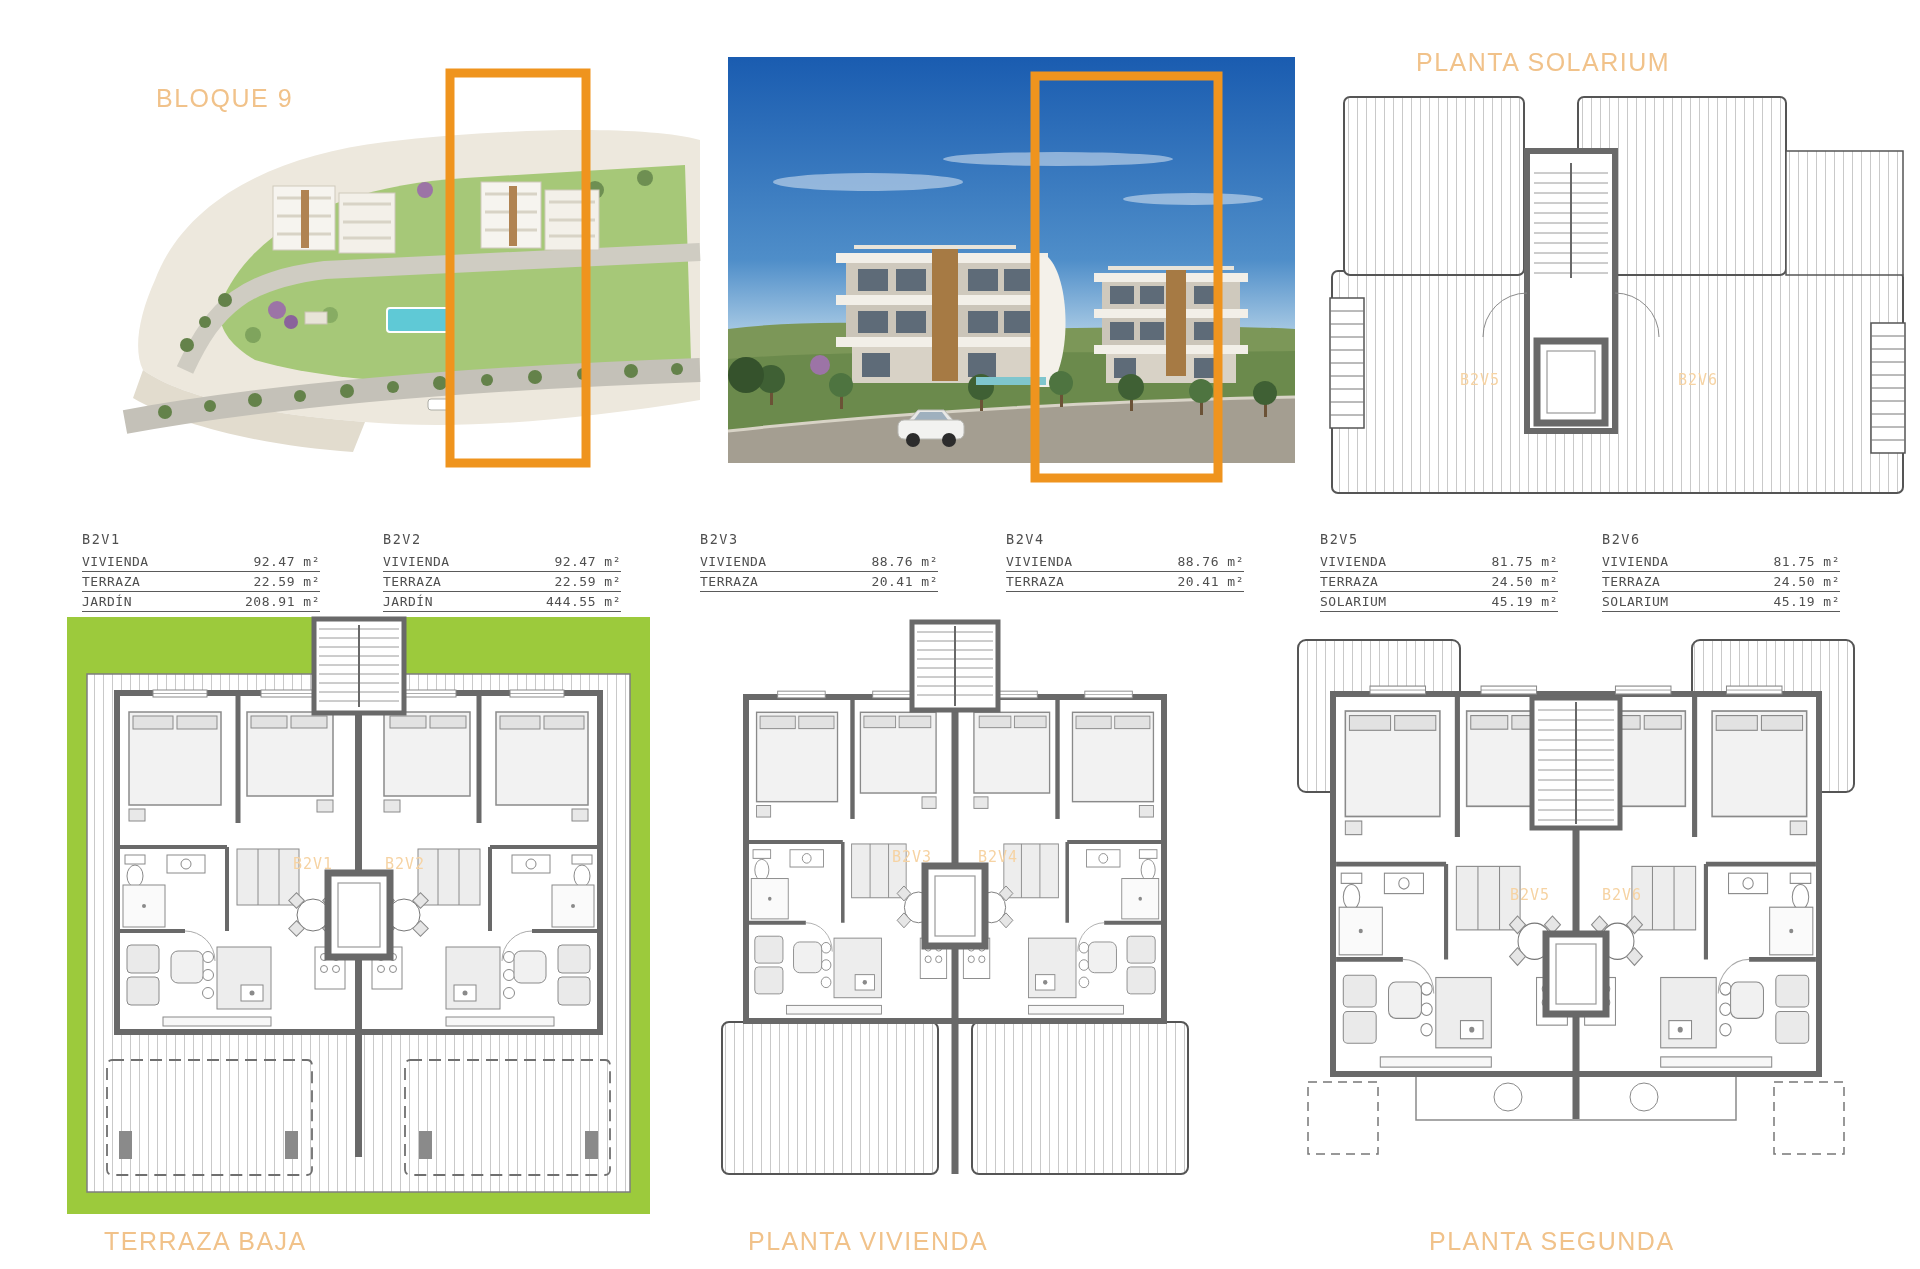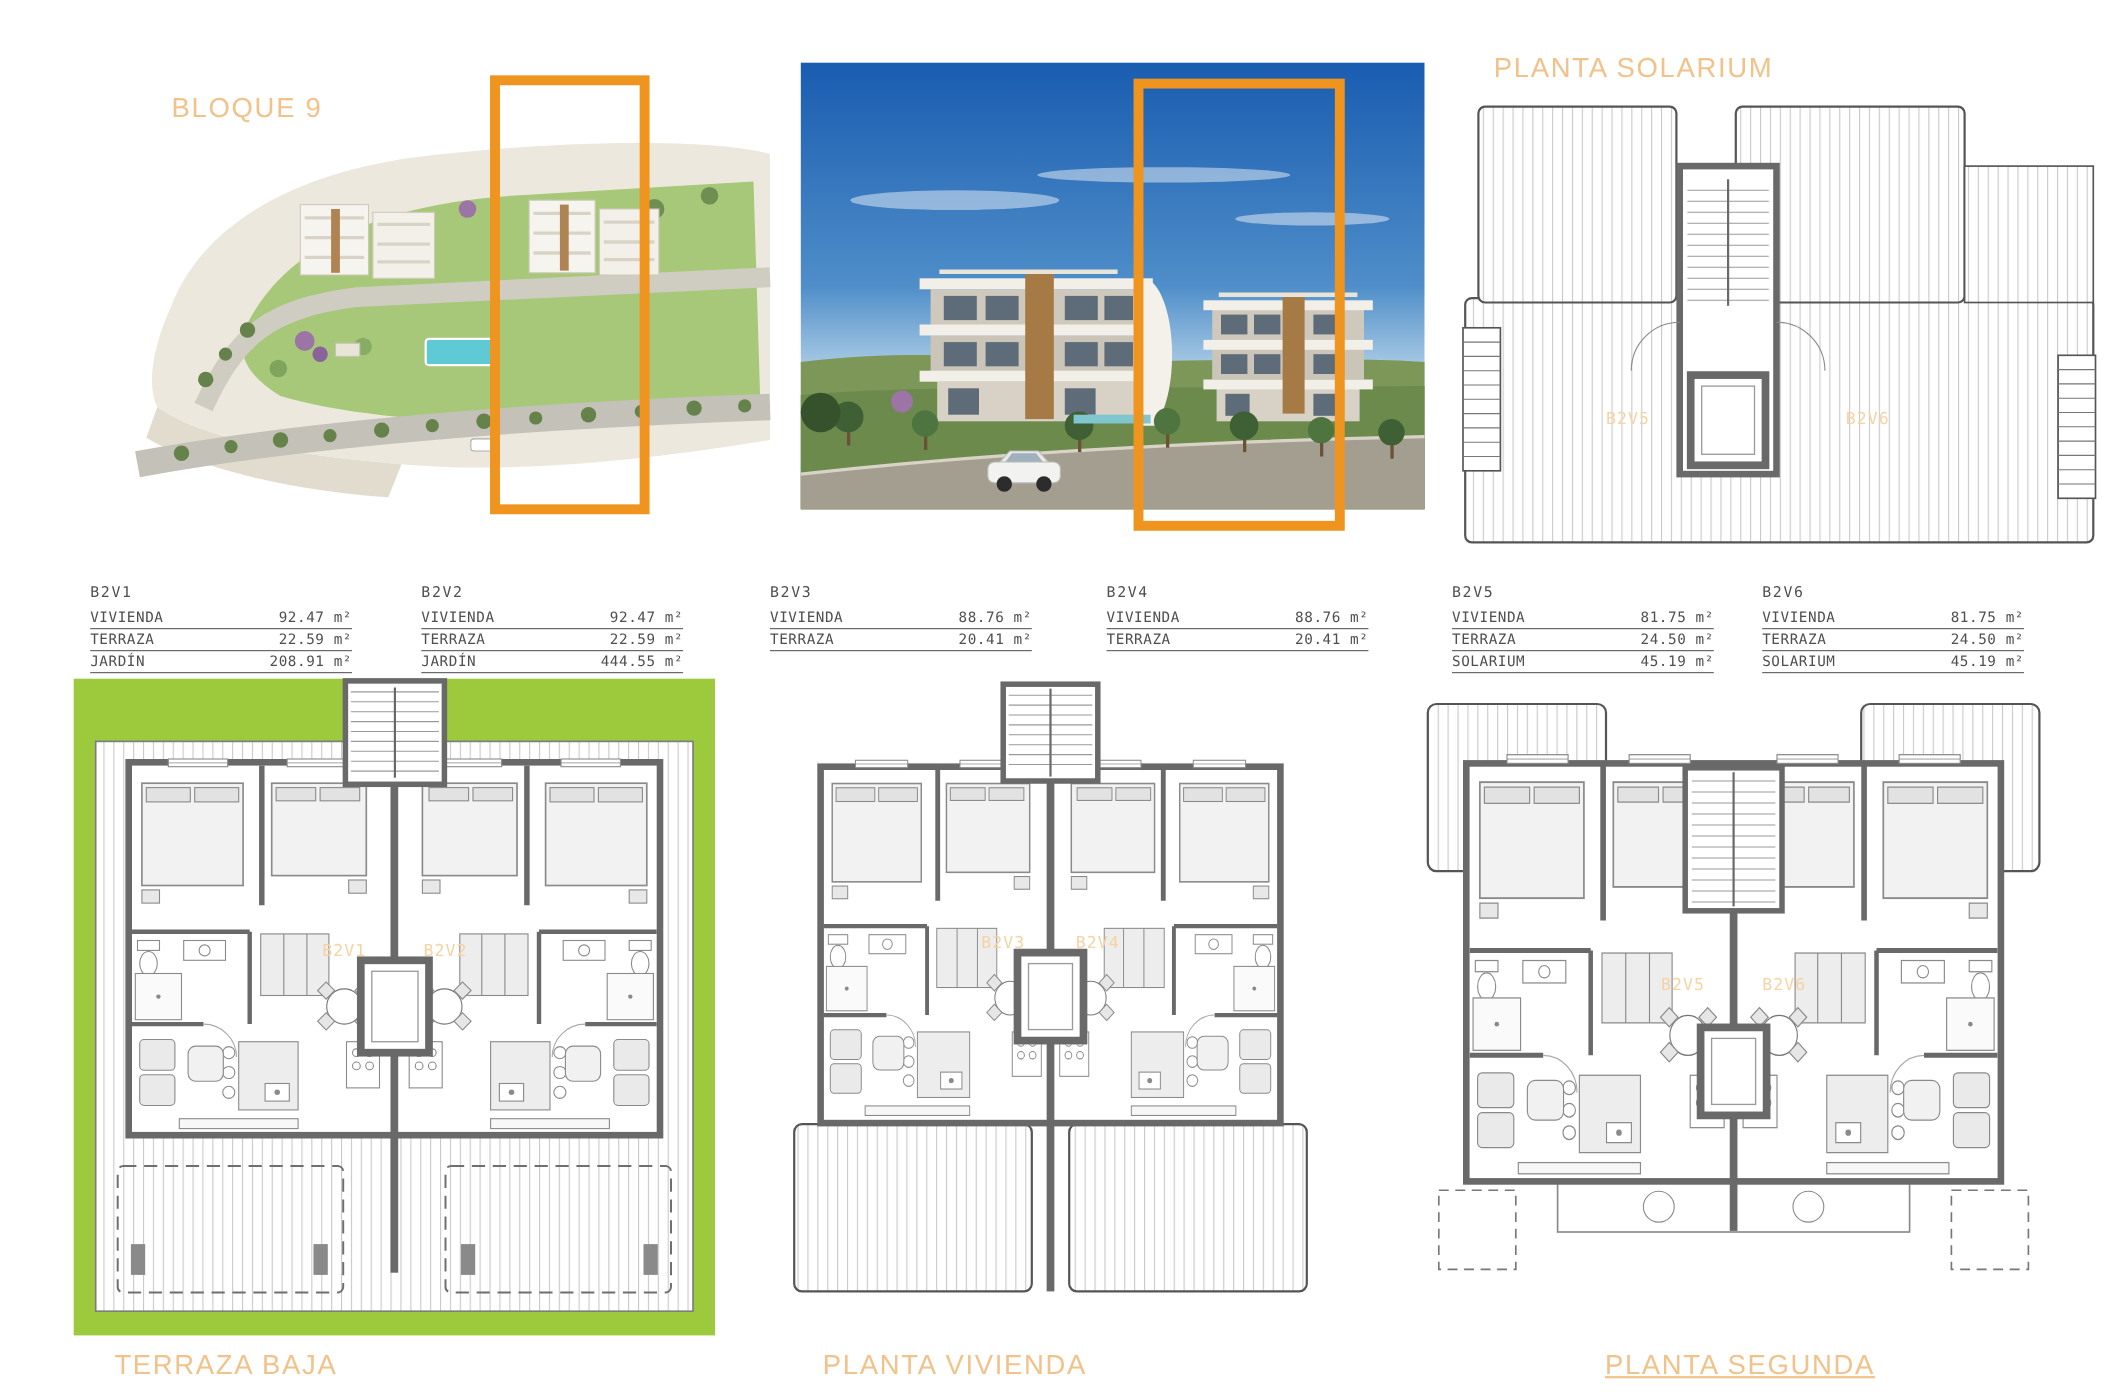--- a/index.html
+++ b/index.html
@@ -333,24 +333,24 @@
       <g>
         <rect x="248" y="300" width="60" height="80" fill="#fff" stroke="#696969" stroke-width="7"></rect>
         <rect x="258" y="310" width="40" height="60" fill="none" stroke="#9a9a9a" stroke-width="1.2"></rect>
       </g>
       <text class="plan-label" x="232" y="266" text-anchor="middle" font-size="15" letter-spacing="1" fill="#F6D3A3">B2V5</text>
       <text class="plan-label" x="324" y="266" text-anchor="middle" font-size="15" letter-spacing="1" fill="#F6D3A3">B2V6</text>
     </g>
   </svg>
 
   <div class="sec-title" style="left:156px;top:84px;">BLOQUE 9</div>
-  <div class="sec-title" style="left:1358px;top:48px;">PLANTA SOLARIUM</div>
+  <div class="sec-title" style="left:1416px;top:48px;">PLANTA SOLARIUM</div>
   <div class="sec-title" style="left:104px;top:1227px;">TERRAZA BAJA</div>
   <div class="sec-title" style="left:748px;top:1227px;">PLANTA VIVIENDA</div>
-  <div class="sec-title" style="left:1459px;top:1227px;text-decoration:underline;">PLANTA SEGUNDA</div>
+  <div class="sec-title" style="left:1429px;top:1227px;">PLANTA SEGUNDA</div>
 
   <div class="unit-table" style="left:82px;">
     <div class="ut-title">B2V1</div>
     <div class="ut-row">
         <span>VIVIENDA</span>
         <span>92.47 m²</span>
       </div>
     <div class="ut-row">
         <span>TERRAZA</span>
         <span>22.59 m²</span>

